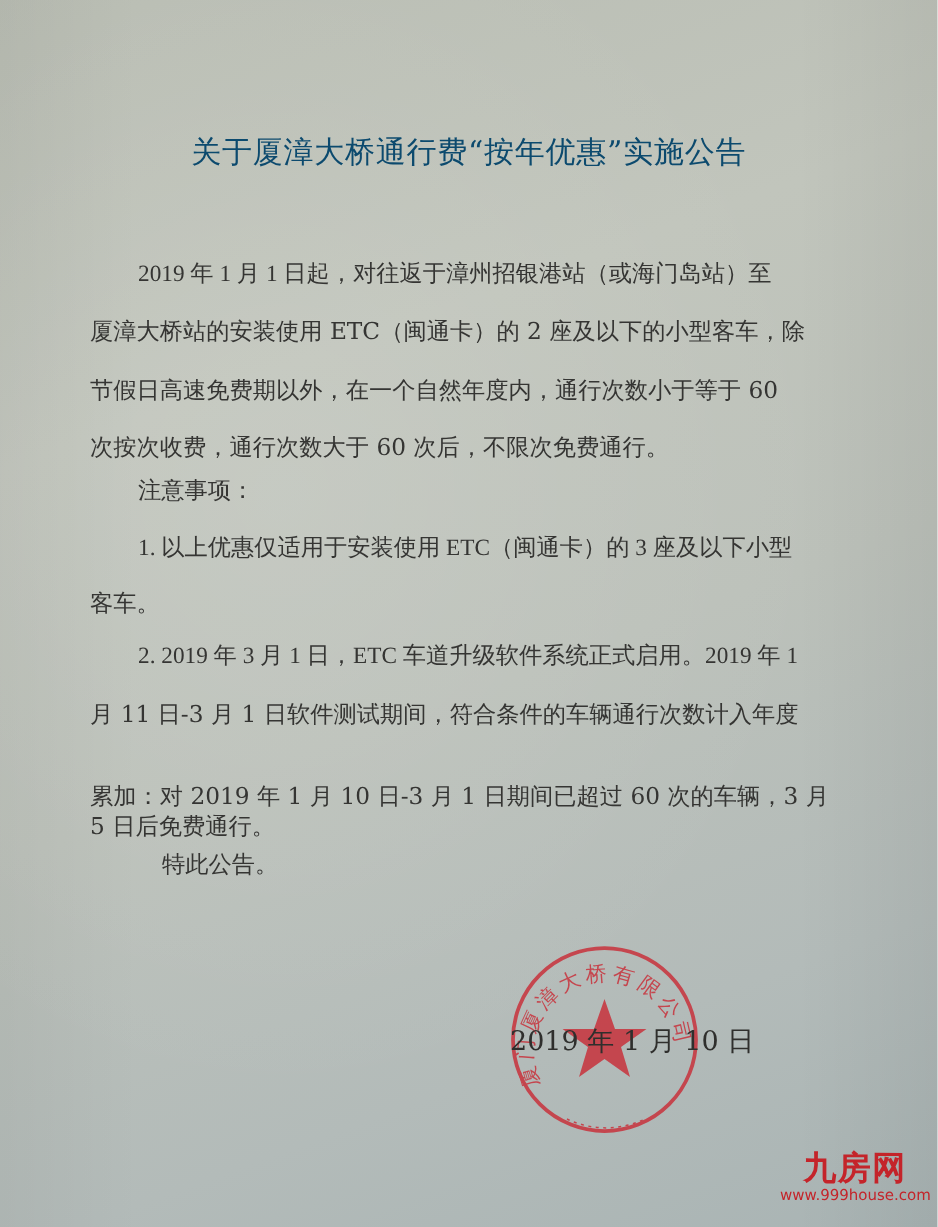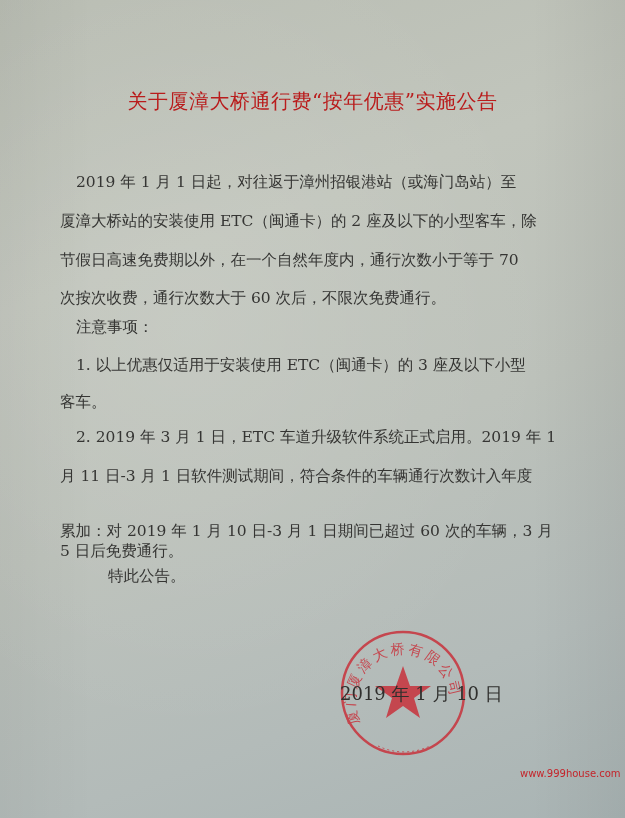--- a/index.html
+++ b/index.html
@@ -10,26 +10,26 @@
     color: #3a3a38;
   }
   .paper-shade {
     position: absolute; inset: 0;
     background: radial-gradient(ellipse at 30% 40%, rgba(255,255,255,0.10), rgba(0,0,0,0) 60%),
                 linear-gradient(90deg, rgba(0,0,0,0.04), rgba(0,0,0,0) 15%, rgba(0,0,0,0) 85%, rgba(0,0,0,0.05));
     pointer-events: none;
   }
   .title {
     position: absolute; left: 0; right: 0; top: 88px;
-    text-align: center; font-size: 20px; letter-spacing: 0.5px; color: #b91c1c;
+    text-align: center; font-size: 20px; letter-spacing: 0.5px; color: #0c4a6e;
   }
   .line {
     position: absolute; left: 60px; font-size: 15.5px; white-space: nowrap; color: #353533;
   }
-  .indent { left: 76px; }
+  .indent { left: 92px; font-family: Liberation Serif, serif; }
   .date {
     position: absolute; left: 340px; top: 682px; font-size: 18px; color: #2f2f2d; z-index: 3;
   }
   .stamp {
     position: absolute; left: 338px; top: 628px; width: 130px; height: 130px; z-index: 2; opacity: 0.85;
   }
   .watermark {
     position: absolute; left: 520px; top: 768px; width: 100px; z-index: 4; text-align: center;
   }
   .wm-logo {
@@ -42,21 +42,21 @@
 </style>
 </head>
 <body>
 
 <div class="paper-shade"></div>
 
 <div class="title">关于厦漳大桥通行费“按年优惠”实施公告</div>
 
 <div class="line indent" style="top:172px">2019 年 1 月 1 日起，对往返于漳州招银港站（或海门岛站）至</div>
 <div class="line" style="top:211px">厦漳大桥站的安装使用 ETC（闽通卡）的 2 座及以下的小型客车，除</div>
-<div class="line" style="top:250px">节假日高速免费期以外，在一个自然年度内，通行次数小于等于 70</div>
+<div class="line" style="top:250px">节假日高速免费期以外，在一个自然年度内，通行次数小于等于 60</div>
 <div class="line" style="top:288px">次按次收费，通行次数大于 60 次后，不限次免费通行。</div>
 
 <div class="line indent" style="top:317px">注意事项：</div>
 
 <div class="line indent" style="top:355px">1. 以上优惠仅适用于安装使用 ETC（闽通卡）的 3 座及以下小型</div>
 <div class="line" style="top:392px">客车。</div>
 
 <div class="line indent" style="top:427px">2. 2019 年 3 月 1 日，ETC 车道升级软件系统正式启用。2019 年 1</div>
 <div class="line" style="top:466px">月 11 日-3 月 1 日软件测试期间，符合条件的车辆通行次数计入年度</div>
 <div class="line" style="top:521px">累加：对 2019 年 1 月 10 日-3 月 1 日期间已超过 60 次的车辆，3 月</div>
@@ -72,14 +72,15 @@
   <polygon points="65,38 72,58 93,58 76,70 82,90 65,78 48,90 54,70 37,58 58,58" fill="#c8323c"></polygon>
   <text font-family="DejaVu Sans, sans-serif" font-size="14" fill="#c8323c" letter-spacing="3">
     <textPath href="#sealArc">厦门厦漳大桥有限公司</textPath>
   </text>
   <path d="M 40 118 A 60 60 0 0 0 92 118" fill="none" stroke="#c8323c" stroke-width="1" stroke-dasharray="2 3"></path>
 </svg>
 
 <div class="date">2019 年 1 月 10 日</div>
 
 <div class="watermark">
+  <div class="wm-logo">九房网</div>
   <div class="wm-url">www.999house.com</div>
 </div>
 
 </body></html>

